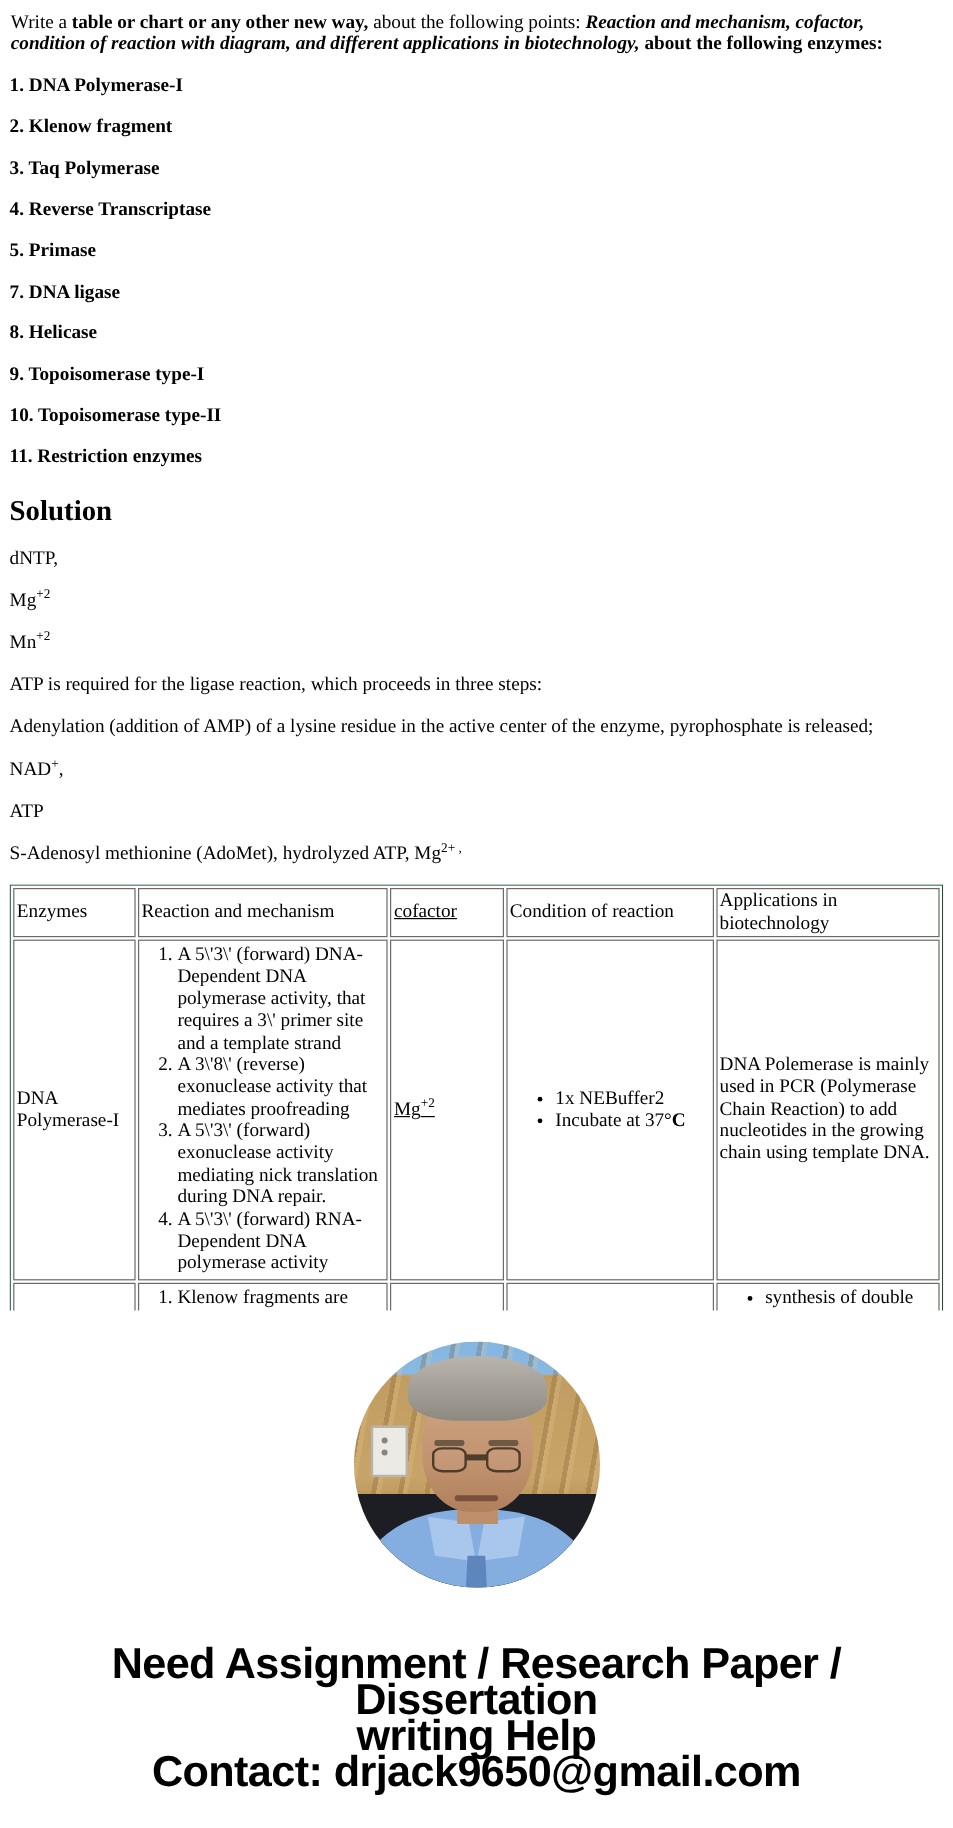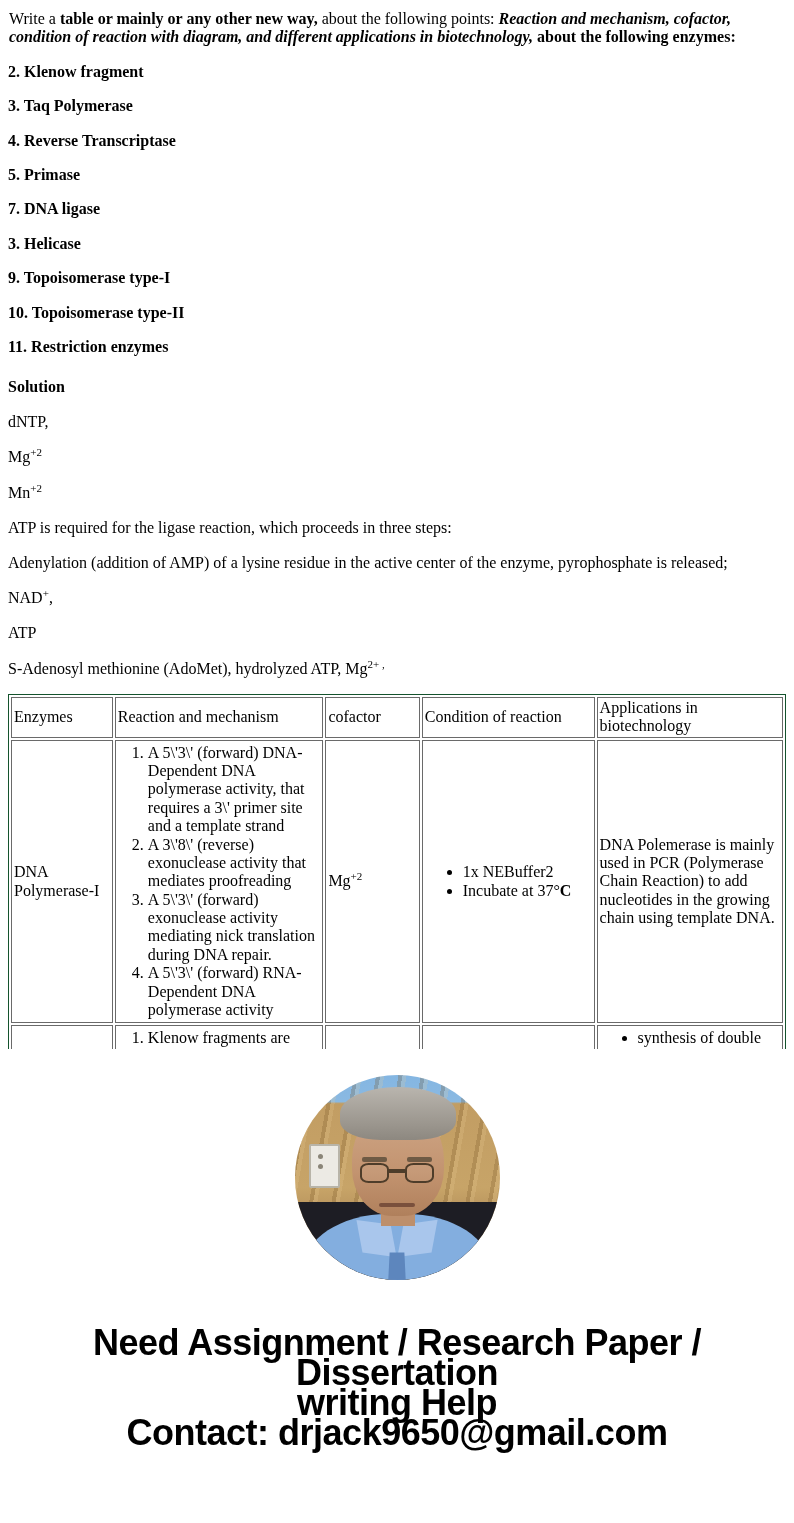--- a/index.html
+++ b/index.html
@@ -13,21 +13,21 @@
     background: #ffffff;
     font-size: 16px;
   }
   
   .intro { margin: 2px 0 0 1px; line-height: 1.15; }
   .intro .b { font-weight: bold; }
   .intro .bi { font-weight: bold; font-style: italic; }
   
   .enzyme-item { font-weight: bold; margin: 16px 0; line-height: 1.15; }
   
-  .solution-heading { font-size: 16px; font-weight: bold; margin: 22px 0 14px 0; }
+  .solution-heading { font-size: 24px; font-weight: bold; margin: 22px 0 14px 0; }
   .sol-line { margin: 16px 0; line-height: 1.2; }
   .sol-line sup { font-size: 11px; line-height: 0; }
   
   .table-clip { height: 355px; overflow: hidden; margin-top: 16px; }
   table.enzymes {
     border-collapse: separate;
     border-spacing: 2px;
     border: 1px solid #14532d;
     width: 778px;
     font-size: 16px;
@@ -35,21 +35,21 @@
   table.enzymes th, table.enzymes td {
     border: 1px solid #6a6a6a;
     padding: 1px 2px;
     vertical-align: middle;
     text-align: left;
     font-weight: normal;
     line-height: 1.15;
   }
   th.c1, td.c1 { width: 103px; }
   th.c2, td.c2 { width: 215px; }
-  th.c3, td.c3 { width: 97px;  }
+  th.c3, td.c3 { width: 97px; text-decoration: underline;  }
   th.c4, td.c4 { width: 177px; }
   th.c5, td.c5 { width: 192px; }
   td ol { margin: 2px 0; padding-left: 30px; }
   td ul { margin: 2px 0; padding-left: 38px; }
   td li { line-height: 1.15; margin: 0; }
   td sup { font-size: 11px; line-height: 0; }
   .boldC { font-weight: bold; }
   
   .avatar {
     width: 205px; height: 205px; border-radius: 50%;
@@ -114,30 +114,31 @@
     font-weight: bold;
     font-size: 36px;
     line-height: 30px;
     letter-spacing: -0.5px;
   }
 </style>
 </head>
 <body>
 
 <p class="intro">
-  <span>Write a </span><span class="b">table or mainly or any other new way,</span><span> about the following points: </span><span class="bi">Reaction and mechanism, cofactor, condition of reaction with diagram, and different applications in biotechnology,</span><span class="b"> about the following enzymes:</span>
+  <span>Write a </span><span class="b">table or chart or any other new way,</span><span> about the following points: </span><span class="bi">Reaction and mechanism, cofactor, condition of reaction with diagram, and different applications in biotechnology,</span><span class="b"> about the following enzymes:</span>
 </p>
 
 <div>
+  <p class="enzyme-item">1. DNA Polymerase-I</p>
   <p class="enzyme-item">2. Klenow fragment</p>
   <p class="enzyme-item">3. Taq Polymerase</p>
   <p class="enzyme-item">4. Reverse Transcriptase</p>
   <p class="enzyme-item">5. Primase</p>
   <p class="enzyme-item">7. DNA ligase</p>
-  <p class="enzyme-item">3. Helicase</p>
+  <p class="enzyme-item">8. Helicase</p>
   <p class="enzyme-item">9. Topoisomerase type-I</p>
   <p class="enzyme-item">10. Topoisomerase type-II</p>
   <p class="enzyme-item">11. Restriction enzymes</p>
 </div>
 
 <div class="solution-heading">Solution</div>
 
 <p class="sol-line">dNTP,</p>
 <p class="sol-line"><span>Mg</span><sup>+2</sup></p>
 <p class="sol-line"><span>Mn</span><sup>+2</sup></p>

